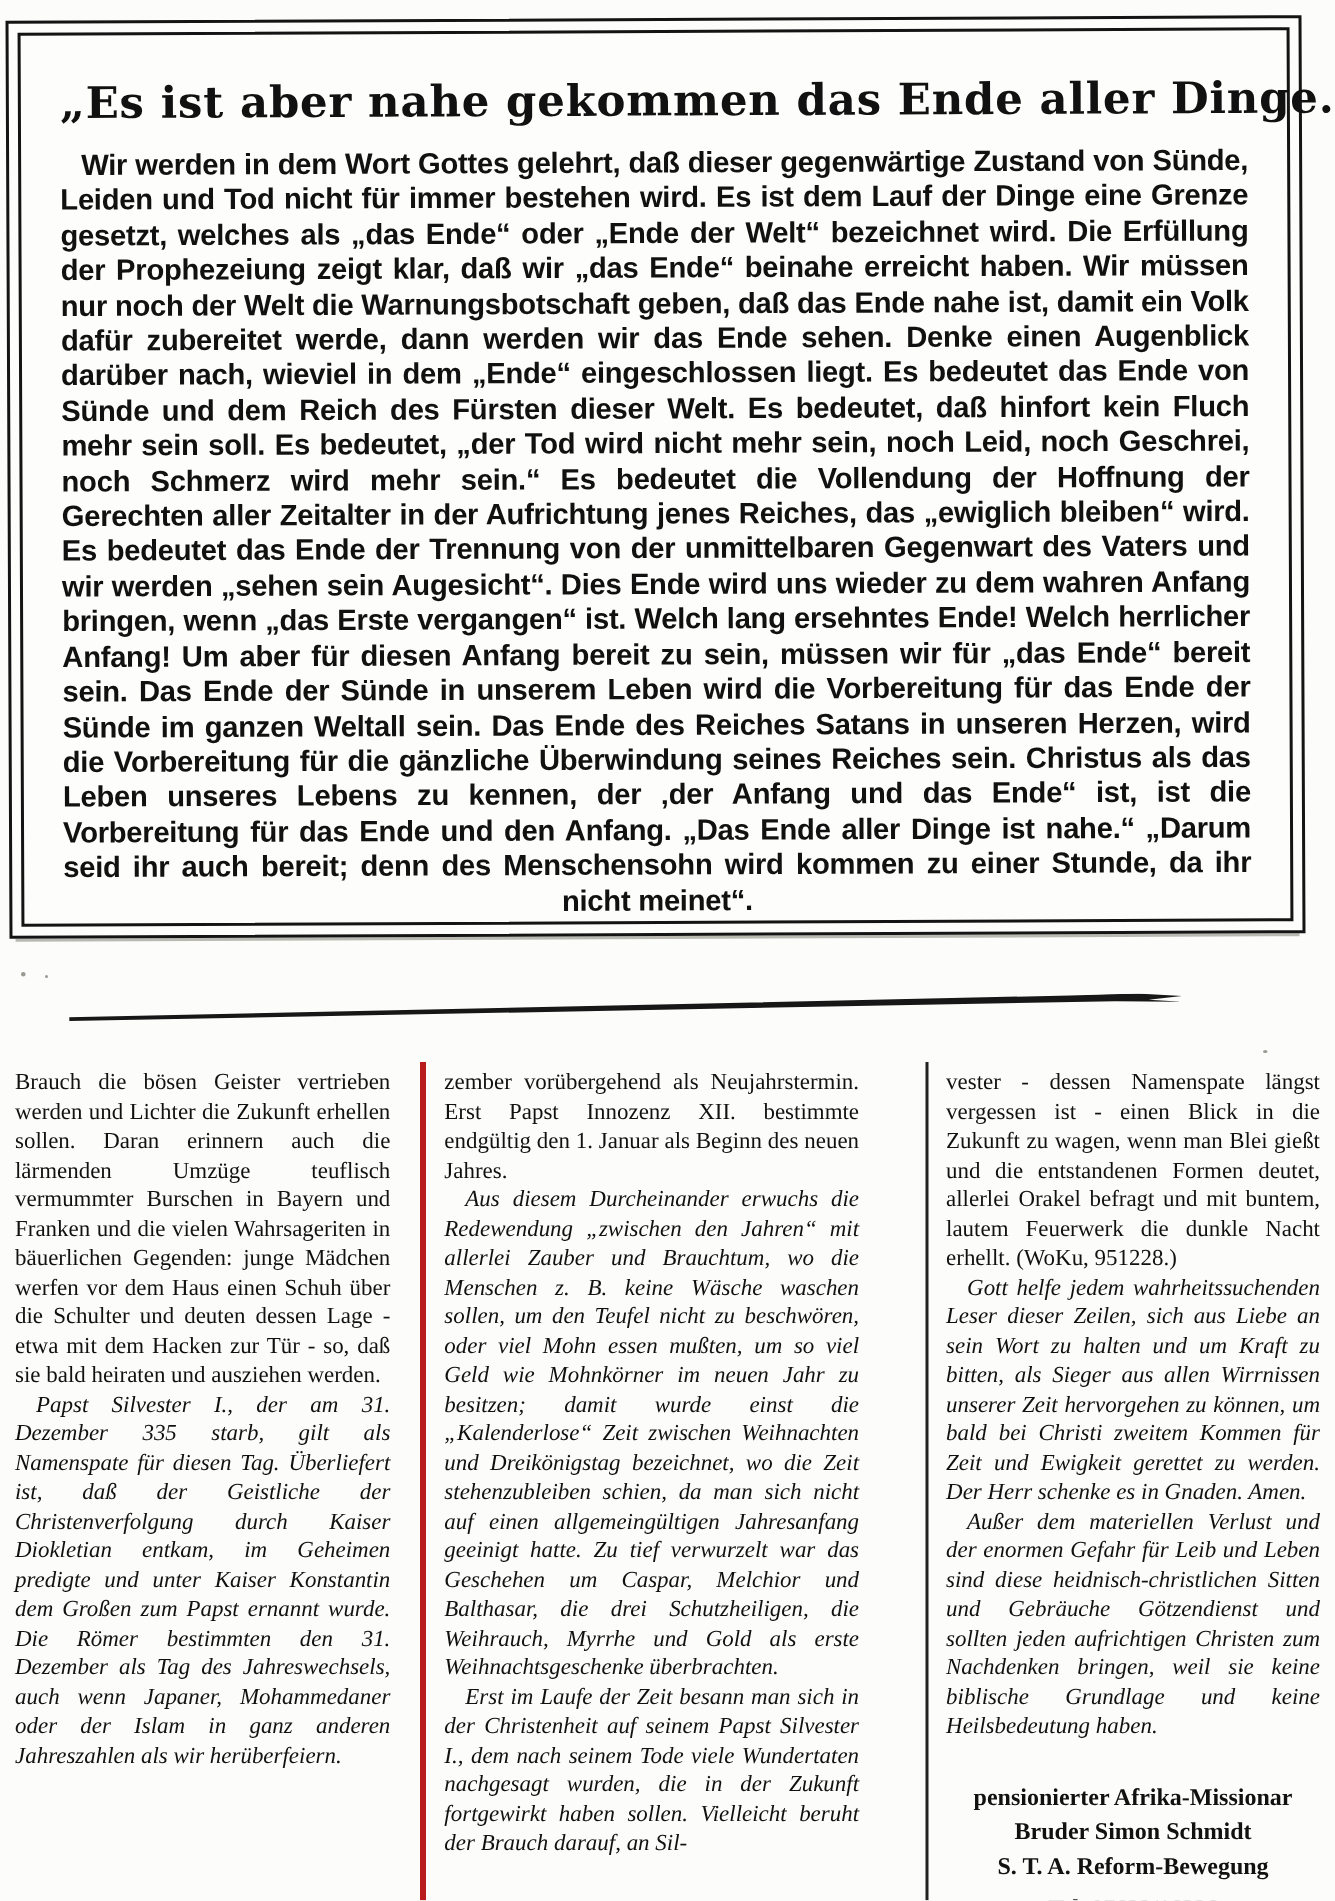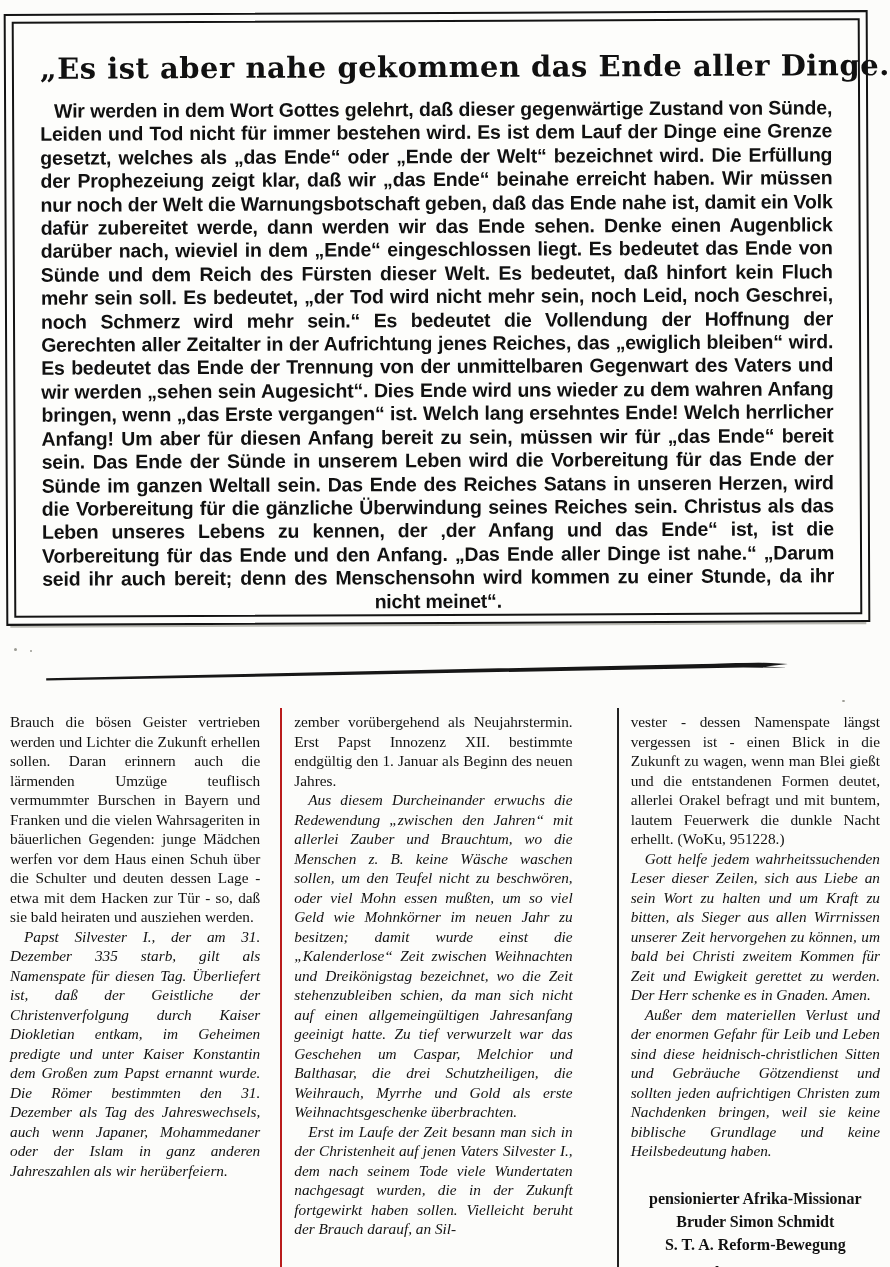--- a/index.html
+++ b/index.html
@@ -56,21 +56,21 @@
     display:flex;overflow:hidden;
   }
   .col{
     box-sizing:border-box;
     font-size:15.3px;
     line-height:19.5px;
     text-align:justify;
     overflow:hidden;
   }
   .col-1{width:289px;padding:4px 20px 0 2px;}
-  .col-2{width:319px;border-left:2px solid #b91c1c;padding:4px 8px 0 12px;}
+  .col-2{width:319px;border-left:4px solid #b91c1c;padding:4px 8px 0 12px;}
   .col-3{width:282px;border-left:2px solid #222;padding:4px 2px 0 12px;margin-left:36px;}
   .para{margin:0;}
   .para.indent{text-indent:14px;font-style:italic;}
   .signature{
     margin-top:26px;
     text-align:center;
     font-weight:bold;
     font-size:16px;
     line-height:23px;
   }
@@ -104,21 +104,21 @@
 <div class="article">
 
   <div class="col col-1">
     <p class="para">Brauch die bösen Geister vertrieben werden und Lichter die Zukunft erhellen sollen. Daran erinnern auch die lärmenden Umzüge teuflisch vermummter Burschen in Bayern und Franken und die vielen Wahrsageriten in bäuerlichen Gegenden: junge Mädchen werfen vor dem Haus einen Schuh über die Schulter und deuten dessen Lage - etwa mit dem Hacken zur Tür - so, daß sie bald heiraten und ausziehen werden.</p>
     <p class="para indent">Papst Silvester I., der am 31. Dezember 335 starb, gilt als Namenspate für diesen Tag. Überliefert ist, daß der Geistliche der Christenverfolgung durch Kaiser Diokletian entkam, im Geheimen predigte und unter Kaiser Konstantin dem Großen zum Papst ernannt wurde. Die Römer bestimmten den 31. Dezember als Tag des Jahreswechsels, auch wenn Japaner, Mohammedaner oder der Islam in ganz anderen Jahreszahlen als wir herüberfeiern.</p>
   </div>
 
   <div class="col col-2">
     <p class="para">zember vorübergehend als Neujahrstermin. Erst Papst Innozenz XII. bestimmte endgültig den 1. Januar als Beginn des neuen Jahres.</p>
     <p class="para indent">Aus diesem Durcheinander erwuchs die Redewendung „zwischen den Jahren“ mit allerlei Zauber und Brauchtum, wo die Menschen z. B. keine Wäsche waschen sollen, um den Teufel nicht zu beschwören, oder viel Mohn essen mußten, um so viel Geld wie Mohnkörner im neuen Jahr zu besitzen; damit wurde einst die „Kalenderlose“ Zeit zwischen Weihnachten und Dreikönigstag bezeichnet, wo die Zeit stehenzubleiben schien, da man sich nicht auf einen allgemeingültigen Jahresanfang geeinigt hatte. Zu tief verwurzelt war das Geschehen um Caspar, Melchior und Balthasar, die drei Schutzheiligen, die Weihrauch, Myrrhe und Gold als erste Weihnachtsgeschenke überbrachten.</p>
-    <p class="para indent">Erst im Laufe der Zeit besann man sich in der Christenheit auf jenen Vaters Silvester I., dem nach seinem Tode viele Wundertaten nachgesagt wurden, die in der Zukunft fortgewirkt haben sollen. Vielleicht beruht der Brauch darauf, an Sil-</p>
+    <p class="para indent">Erst im Laufe der Zeit besann man sich in der Christenheit auf seinem Papst Silvester I., dem nach seinem Tode viele Wundertaten nachgesagt wurden, die in der Zukunft fortgewirkt haben sollen. Vielleicht beruht der Brauch darauf, an Sil-</p>
   </div>
 
   <div class="col col-3">
     <p class="para">vester - dessen Namenspate längst vergessen ist - einen Blick in die Zukunft zu wagen, wenn man Blei gießt und die entstandenen Formen deutet, allerlei Orakel befragt und mit buntem, lautem Feuerwerk die dunkle Nacht erhellt. (WoKu, 951228.)</p>
     <p class="para indent">Gott helfe jedem wahrheitssuchenden Leser dieser Zeilen, sich aus Liebe an sein Wort zu halten und um Kraft zu bitten, als Sieger aus allen Wirrnissen unserer Zeit hervorgehen zu können, um bald bei Christi zweitem Kommen für Zeit und Ewigkeit gerettet zu werden. Der Herr schenke es in Gnaden. Amen.</p>
     <p class="para indent">Außer dem materiellen Verlust und der enormen Gefahr für Leib und Leben sind diese heidnisch-christlichen Sitten und Gebräuche Götzendienst und sollten jeden aufrichtigen Christen zum Nachdenken bringen, weil sie keine biblische Grundlage und keine Heilsbedeutung haben.</p>
     <div class="signature">
       <span class="sig-line">pensionierter Afrika-Missionar</span>
       <span class="sig-line">Bruder Simon Schmidt</span>
       <span class="sig-line">S. T. A. Reform-Bewegung</span>

